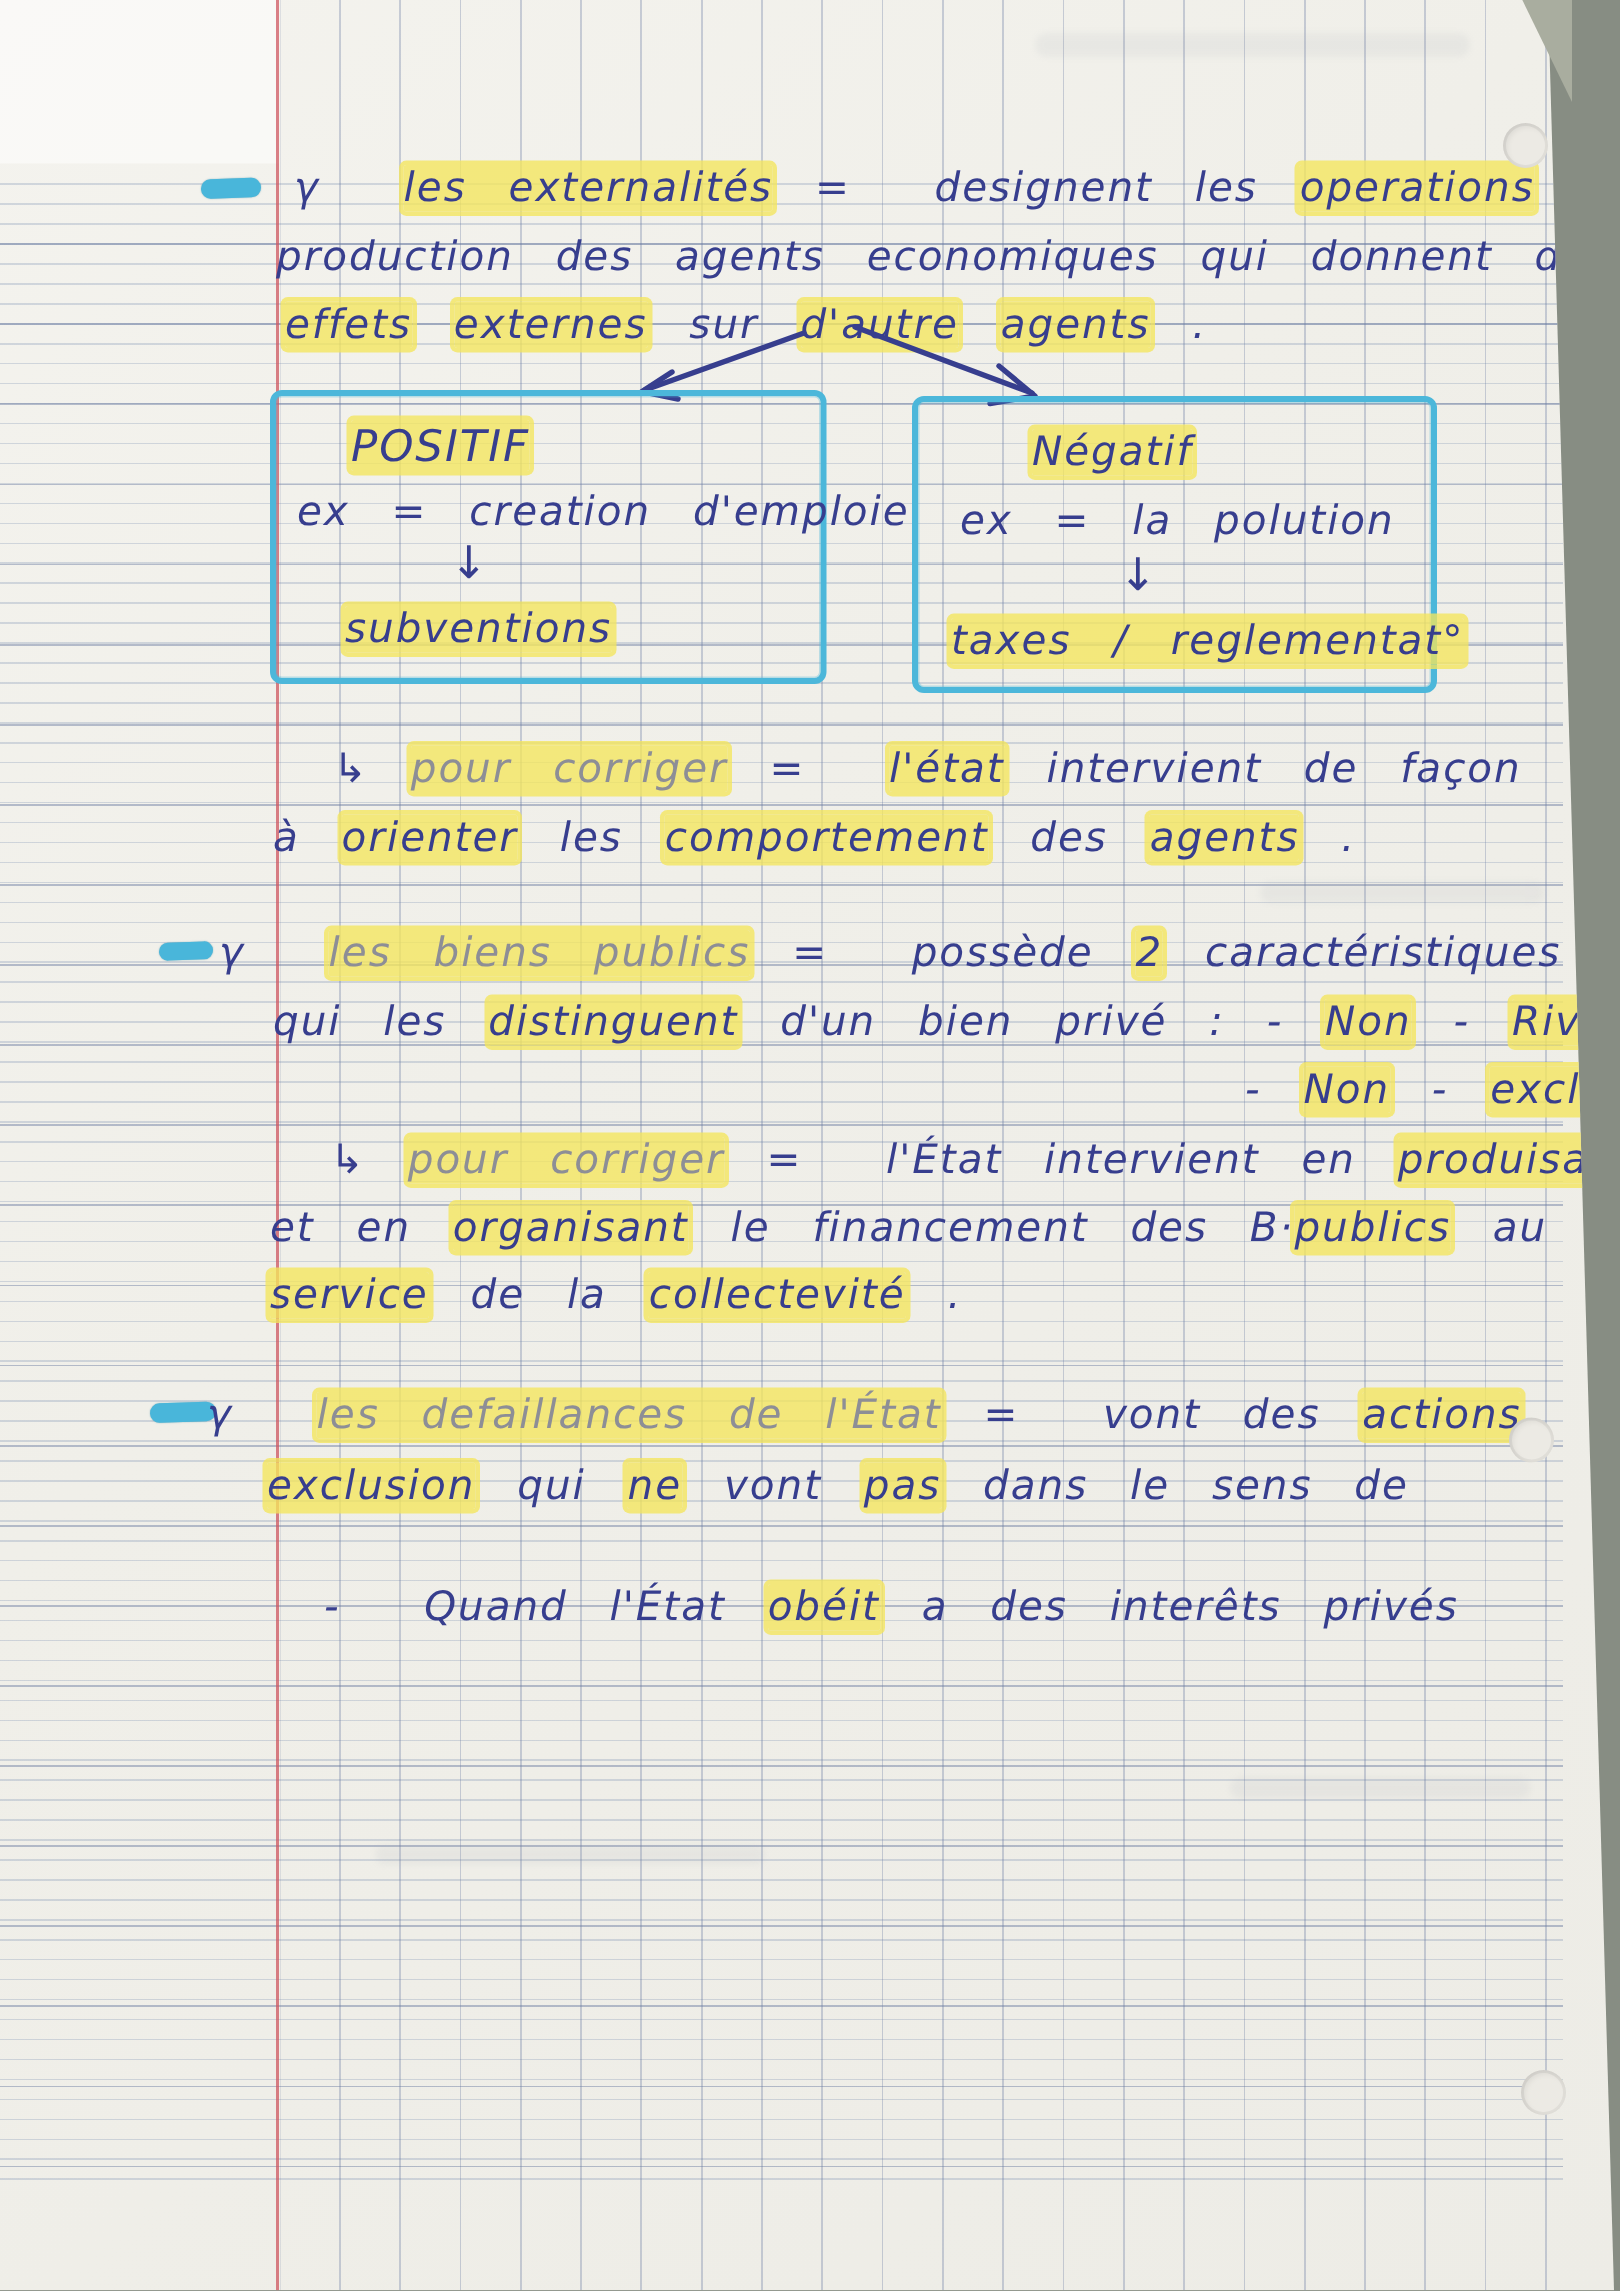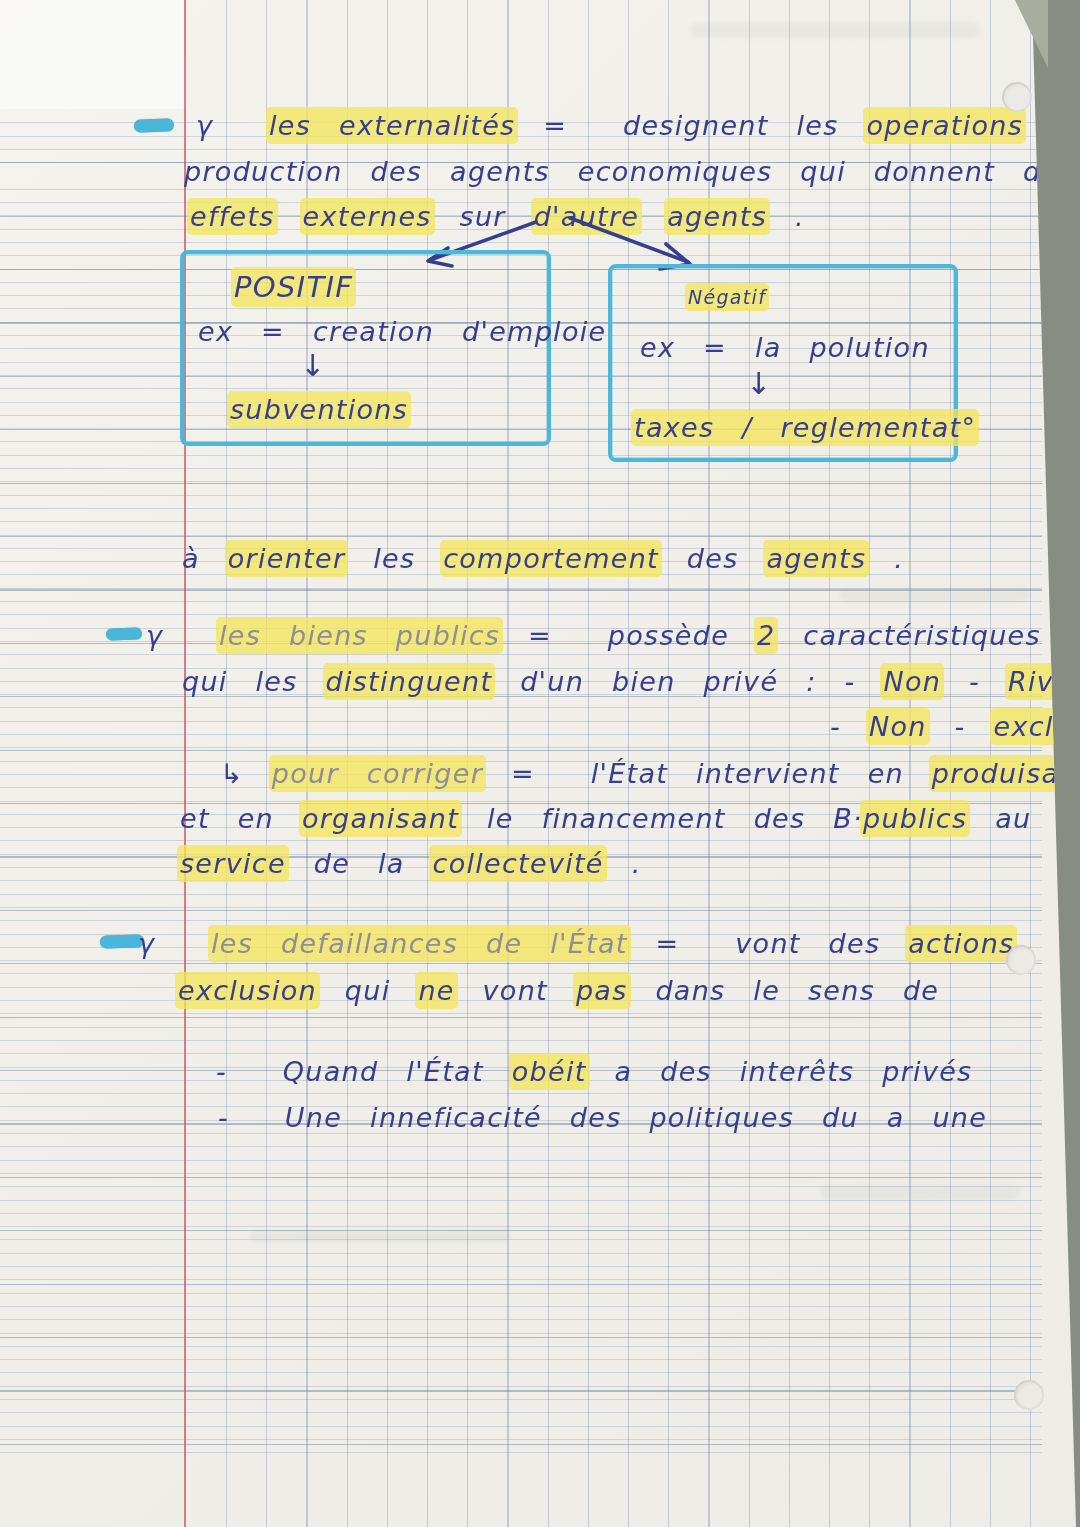--- a/index.html
+++ b/index.html
@@ -95,49 +95,49 @@
 
   <svg class="branch-arrows" style="left:408px;top:212px" width="300" height="62" viewBox="0 0 300 62">
     <g stroke="#373e8e" stroke-width="3.6" fill="none" stroke-linecap="round" stroke-linejoin="round">
       <path d="M128 10 L22 48"></path>
       <path d="M40 36 L20 49 L44 54"></path>
       <path d="M162 6 L280 50"></path>
       <path d="M258 32 L282 52 L252 57"></path>
     </g>
   </svg>
 
-  <div class="hand-box" style="left:180px;top:250px;width:363px;height:188px">
+  <div class="hand-box" style="left:180px;top:260px;width:363px;height:188px">
     <div class="line" style="left:50px;top:16px;font-size:29px"><span class="seg hl">POSITIF</span></div>
     <div class="line" style="left:14px;top:62px"><span class="seg">ex = creation d'emploie</span></div>
     <div class="down-arrow" style="left:116px;top:94px">↓</div>
     <div class="line" style="left:46px;top:140px"><span class="seg hl">subventions</span></div>
   </div>
 
   <div class="hand-box" style="left:608px;top:264px;width:342px;height:190px">
-    <div class="line" style="left:76px;top:18px;font-size:19px"><span class="seg hl">Négatif</span></div>
+    <div class="line" style="left:76px;top:18px;font-size:27px"><span class="seg hl">Négatif</span></div>
     <div class="line" style="left:28px;top:64px"><span class="seg">ex = la polution</span></div>
     <div class="down-arrow" style="left:134px;top:98px">↓</div>
     <div class="line" style="left:22px;top:144px"><span class="seg hl">taxes / reglementat°</span></div>
   </div>
 
+  <div class="line" style="left:222px;top:497px"><span class="seg">↳ </span><span class="seg pencil hl">pour corriger</span><span class="seg"> =  </span><span class="seg hl">l'état</span><span class="seg"> intervient de façon</span></div>
   <div class="line" style="left:182px;top:543px"><span class="seg">à </span><span class="seg hl">orienter</span><span class="seg"> les </span><span class="seg hl">comportement</span><span class="seg"> des </span><span class="seg hl">agents</span><span class="seg"> .</span></div>
 
   <div class="marker-dash" style="left:106px;top:628px;width:36px;height:12px"></div>
   <div class="line" style="left:146px;top:620px"><span class="seg">γ  </span><span class="seg pencil hl">les biens publics</span><span class="seg"> =  possède </span><span class="seg hl">2</span><span class="seg"> caractéristiques ,</span></div>
   <div class="line" style="left:182px;top:666px"><span class="seg">qui les </span><span class="seg hl">distinguent</span><span class="seg"> d'un bien privé : - </span><span class="seg hl">Non</span><span class="seg"> - </span><span class="seg hl">Rivalité</span></div>
   <div class="line" style="left:830px;top:711px"><span class="seg">- </span><span class="seg hl">Non</span><span class="seg"> - </span><span class="seg hl">exclusion</span></div>
 
   <div class="line" style="left:220px;top:758px"><span class="seg">↳ </span><span class="seg pencil hl">pour corriger</span><span class="seg"> =  l'État intervient en </span><span class="seg hl">produisant</span></div>
   <div class="line" style="left:180px;top:848px"><span class="seg hl">service</span><span class="seg"> de la </span><span class="seg hl">collectevité</span><span class="seg"> .</span></div>
   <div class="line" style="left:180px;top:803px"><span class="seg">et en </span><span class="seg hl">organisant</span><span class="seg"> le financement des B·</span><span class="seg hl">publics</span><span class="seg"> au</span></div>
 
   <div class="marker-dash" style="left:100px;top:935px;width:44px;height:13px"></div>
   <div class="line" style="left:138px;top:928px"><span class="seg">γ  </span><span class="seg pencil hl">les defaillances de l'État</span><span class="seg"> =  vont des </span><span class="seg hl">actions</span></div>
   <div class="line" style="left:178px;top:975px"><span class="seg hl">exclusion</span><span class="seg"> qui </span><span class="seg hl">ne</span><span class="seg"> vont </span><span class="seg hl">pas</span><span class="seg"> dans le sens de</span></div>
   <div class="line" style="left:216px;top:1056px"><span class="seg">-  Quand l'État </span><span class="seg hl">obéit</span><span class="seg"> a des interêts privés</span></div>
-  <div class="line" style="left:218px;top:1102px"><span class="seg">-  Une inneficacité des politiques du a une</span></div>
 
   <div class="hole" style="left:1002px;top:82px"></div>
   <div class="hole" style="left:1006px;top:945px"></div>
   <div class="hole" style="left:1014px;top:1380px"></div>
 </div>
 
 <div class="fold"></div>
 
 </body></html>

